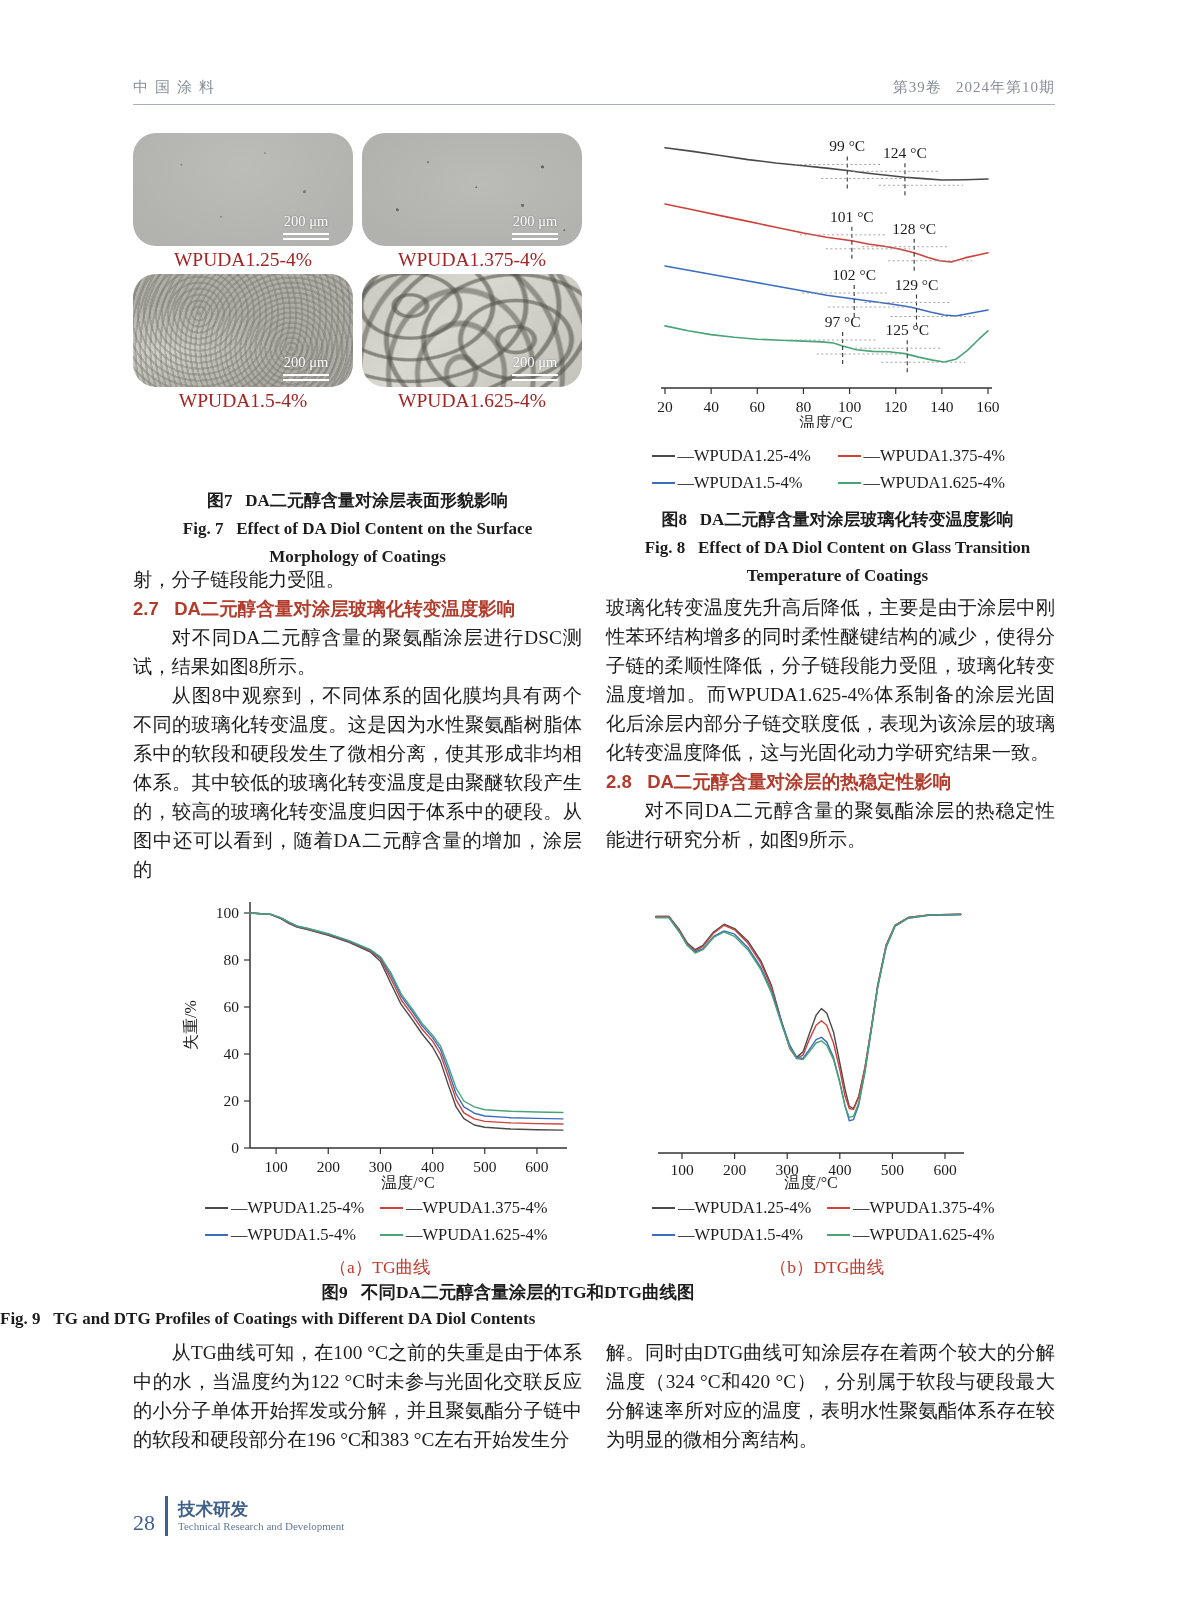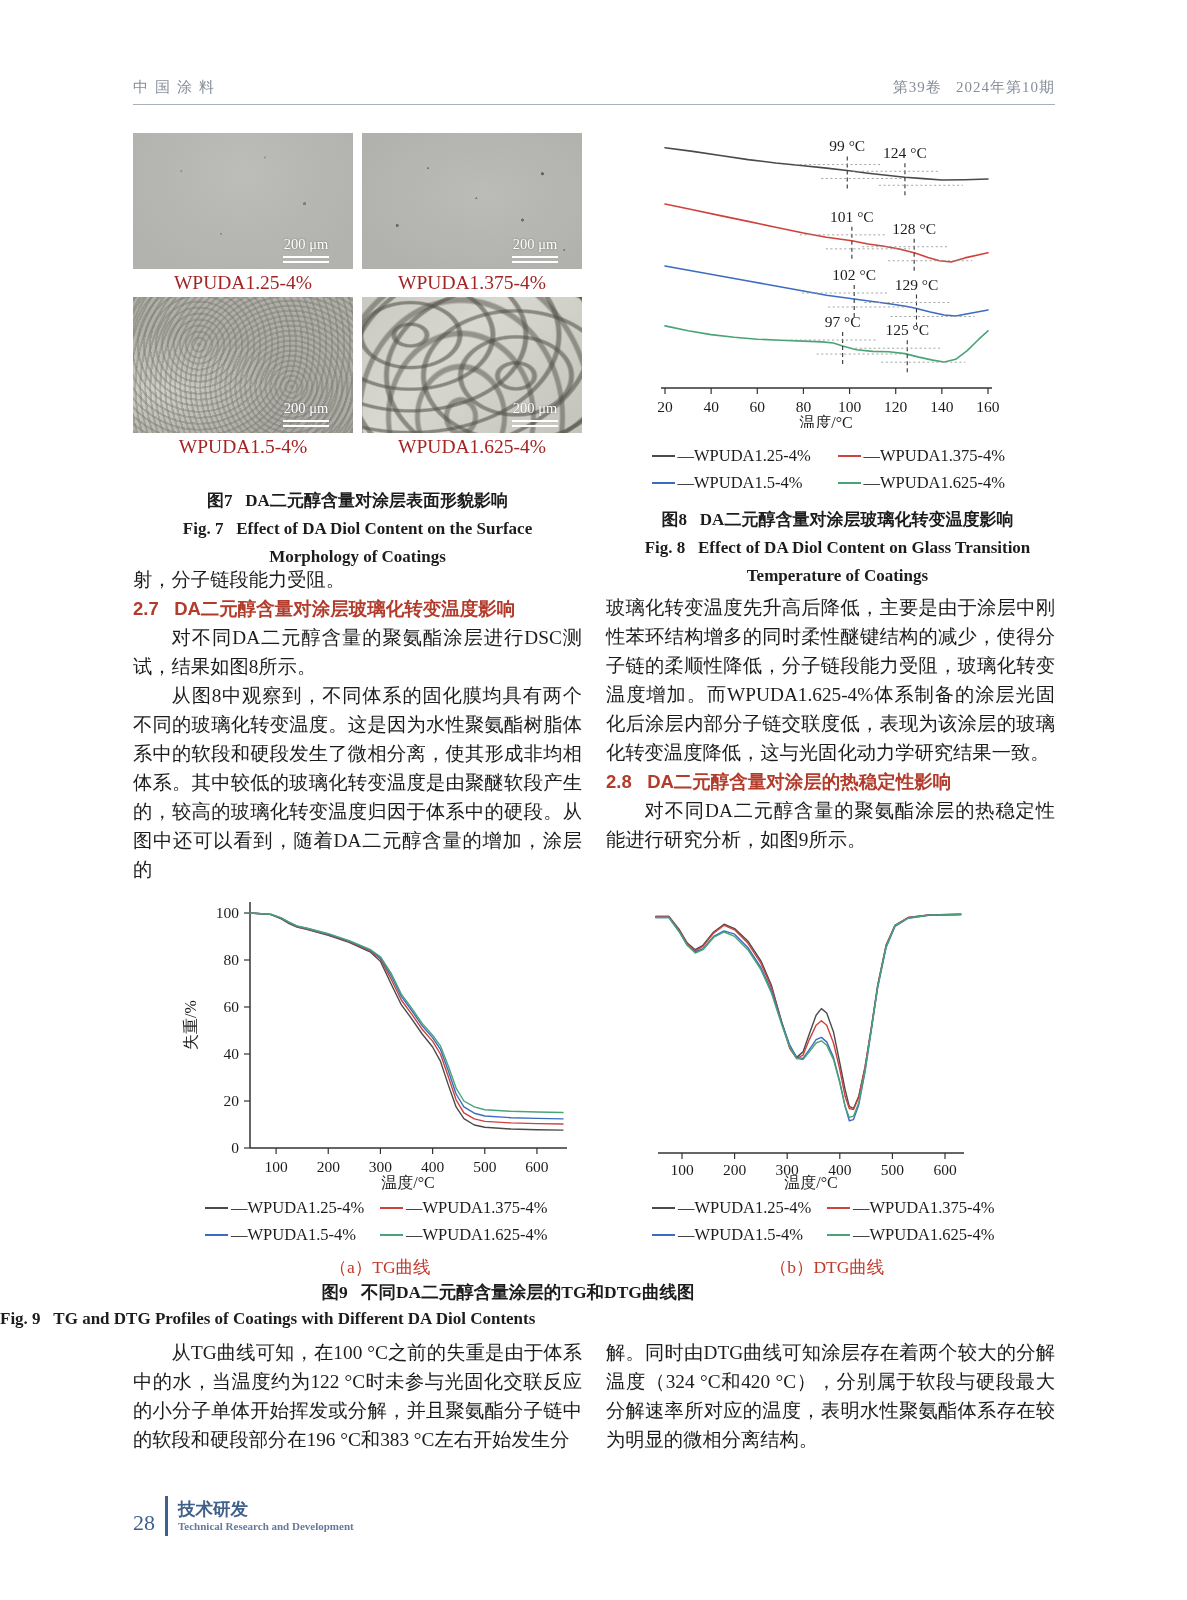--- a/index.html
+++ b/index.html
@@ -10,21 +10,21 @@
   .header{position:absolute;left:133px;top:78px;width:922px;display:flex;justify-content:space-between;
           align-items:flex-end;border-bottom:1px solid #a9b0ba;padding-bottom:7px;
           color:#878e99;font-size:15px;}
   .header .journal{letter-spacing:7px;}
   .header .issue{letter-spacing:1px;}
 
   
   .fig7{position:absolute;left:133px;top:133px;width:449px;}
   .micro-grid{display:grid;grid-template-columns:220px 220px;column-gap:9px;}
   .micro-cell{display:flex;flex-direction:column;}
-  .micro{position:relative;width:220px;height:136px;overflow:hidden;}
+  .micro{position:relative;width:220px;height:113px;overflow:hidden;border-radius:23px;}
   .m1{background:
       radial-gradient(circle 3px at 78% 52%, #7e7f79 0 45%, rgba(0,0,0,0) 60%),
       radial-gradient(circle 2px at 40% 74%, #8a8b85 0 45%, rgba(0,0,0,0) 60%),
       radial-gradient(circle 2px at 22% 28%, #90918b 0 45%, rgba(0,0,0,0) 60%),
       radial-gradient(circle 2px at 60% 18%, #90918b 0 45%, rgba(0,0,0,0) 60%),
       radial-gradient(circle 2px at 88% 82%, #8a8b85 0 45%, rgba(0,0,0,0) 60%),
       radial-gradient(ellipse at 50% 30%, #bcbdb9, #b2b3af 80%);}
   .m2{background:
       radial-gradient(circle 3px at 82% 30%, #65665f 0 45%, rgba(0,0,0,0) 60%),
       radial-gradient(circle 3px at 73% 64%, #6e6f68 0 45%, rgba(0,0,0,0) 60%),
@@ -81,21 +81,21 @@
 
   .bottom-left{left:133px;top:1338px;}
   .bottom-right{left:606px;top:1338px;}
 
   
   .footer{position:absolute;left:133px;top:1496px;display:flex;align-items:center;}
   .pagenum{font-size:22px;color:#3f608a;margin-right:10px;align-self:flex-end;}
   .footer-bar{width:3px;height:40px;background:#3f608a;margin-right:10px;}
   .footer-cn{font-family:Liberation Serif, serif;font-weight:bold;
              font-size:17.5px;color:#3f608a;line-height:20px;}
-  .footer-en{font-size:11px;color:#64799b;line-height:15px;font-weight:bold;}
+  .footer-en{font-size:11px;color:#64799b;line-height:15px;}
 </style>
 </head>
 <body>
 
 <div class="page">
 
   <div class="header">
     <span class="journal">中国涂料</span>
     <span class="issue">第39卷&nbsp;&nbsp;&nbsp;2024年第10期</span>
   </div>

